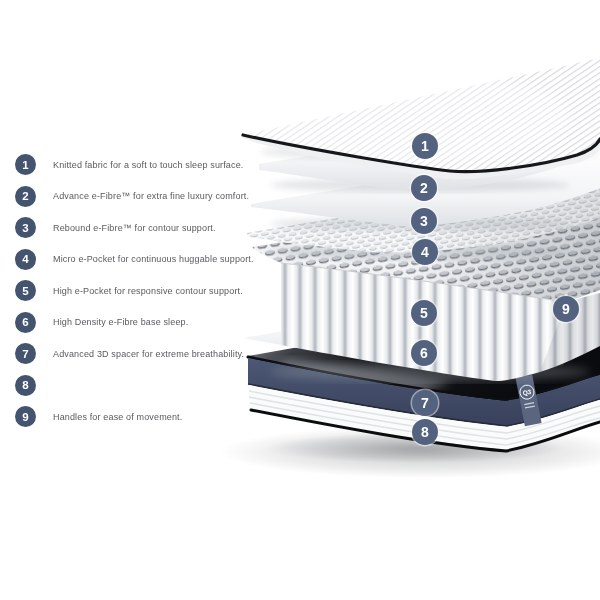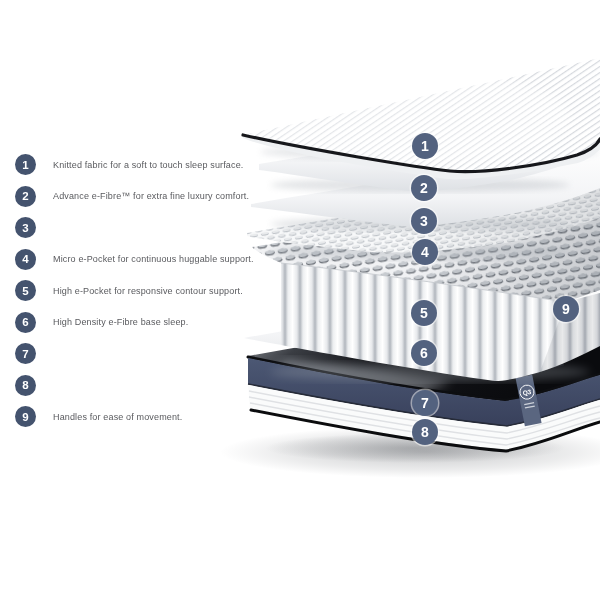--- a/index.html
+++ b/index.html
@@ -176,35 +176,37 @@
     <li>
       <span class="fb">1</span>
       <span class="ft">Knitted fabric for a soft to touch sleep surface.</span>
     </li>
     <li>
       <span class="fb">2</span>
       <span class="ft">Advance e-Fibre™ for extra fine luxury comfort.</span>
     </li>
     <li>
       <span class="fb">3</span>
+      <span class="ft">Rebound e-Fibre™ for contour support.</span>
     </li>
     <li>
       <span class="fb">4</span>
       <span class="ft">Micro e-Pocket for continuous huggable support.</span>
     </li>
     <li>
       <span class="fb">5</span>
       <span class="ft">High e-Pocket for responsive contour support.</span>
     </li>
     <li>
       <span class="fb">6</span>
       <span class="ft">High Density e-Fibre base sleep.</span>
     </li>
     <li>
       <span class="fb">7</span>
+      <span class="ft">Advanced 3D spacer for extreme breathability.</span>
     </li>
     <li>
       <span class="fb">8</span>
     </li>
     <li>
       <span class="fb">9</span>
       <span class="ft">Handles for ease of movement.</span>
     </li>
   </ol>
 

